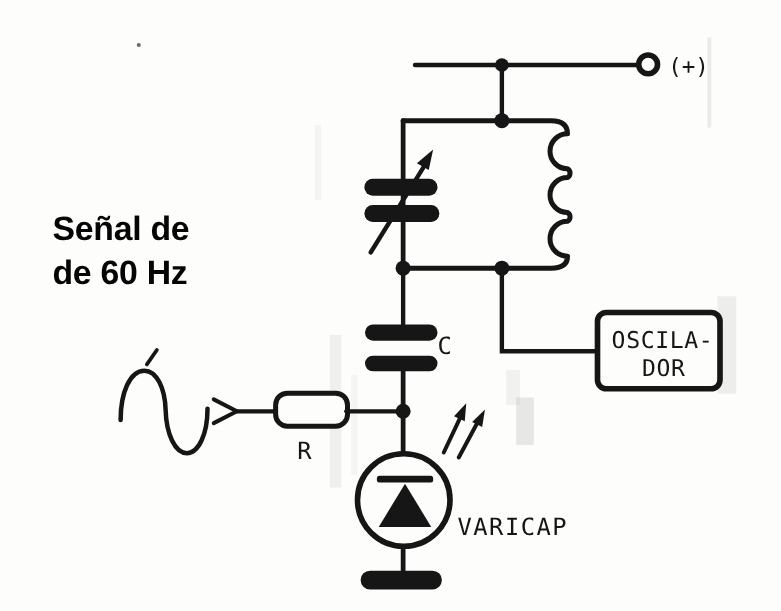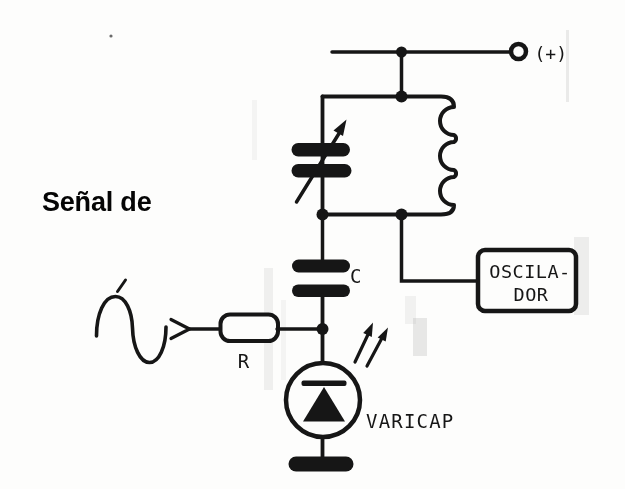--- a/index.html
+++ b/index.html
@@ -16,35 +16,36 @@
   .canvas svg { position:absolute; left:0; top:0; }
   .wire { stroke:var(--ink); fill:none; stroke-linecap:round; }
   .thick { stroke:var(--ink); fill:none; stroke-linejoin:round; }
   .solid { fill:var(--ink); stroke:none; }
   .hollow { fill:var(--paper); stroke:var(--ink); }
   text {
     fill:var(--ink);
     font-family:"DejaVu Sans Mono","Liberation Mono", monospace;
   }
   .annotation {
-    position:absolute; left:42px; top:185px;
+    position:absolute; left:42px; top:166px;
     font-family:"Liberation Sans","DejaVu Sans", sans-serif;
     font-weight:bold; font-size:27px; line-height:35px;
     color:var(--annotation-text); letter-spacing:-0.2px;
     white-space:nowrap;
   }
   .artifact { pointer-events:none; }
 </style>
 </head>
 <body>
 
 <div class="canvas">
 
   <div class="annotation">
     <div>Señal de</div>
+    <div>de 60 Hz</div>
   </div>
 
   <svg width="625" height="489" viewBox="0 0 625 489">
 
     <g class="artifact">
       <circle cx="111" cy="36" r="1.6" fill="#6a6a6a"></circle>
       <rect x="252" y="100" width="5" height="60" fill="#aaaaaa" opacity="0.10"></rect>
       <rect x="264" y="268" width="9" height="122" fill="#aaaaaa" opacity="0.16"></rect>
       <rect x="281" y="300" width="5" height="80" fill="#aaaaaa" opacity="0.10"></rect>
       <rect x="413" y="318" width="14" height="38" fill="#999999" opacity="0.22"></rect>

